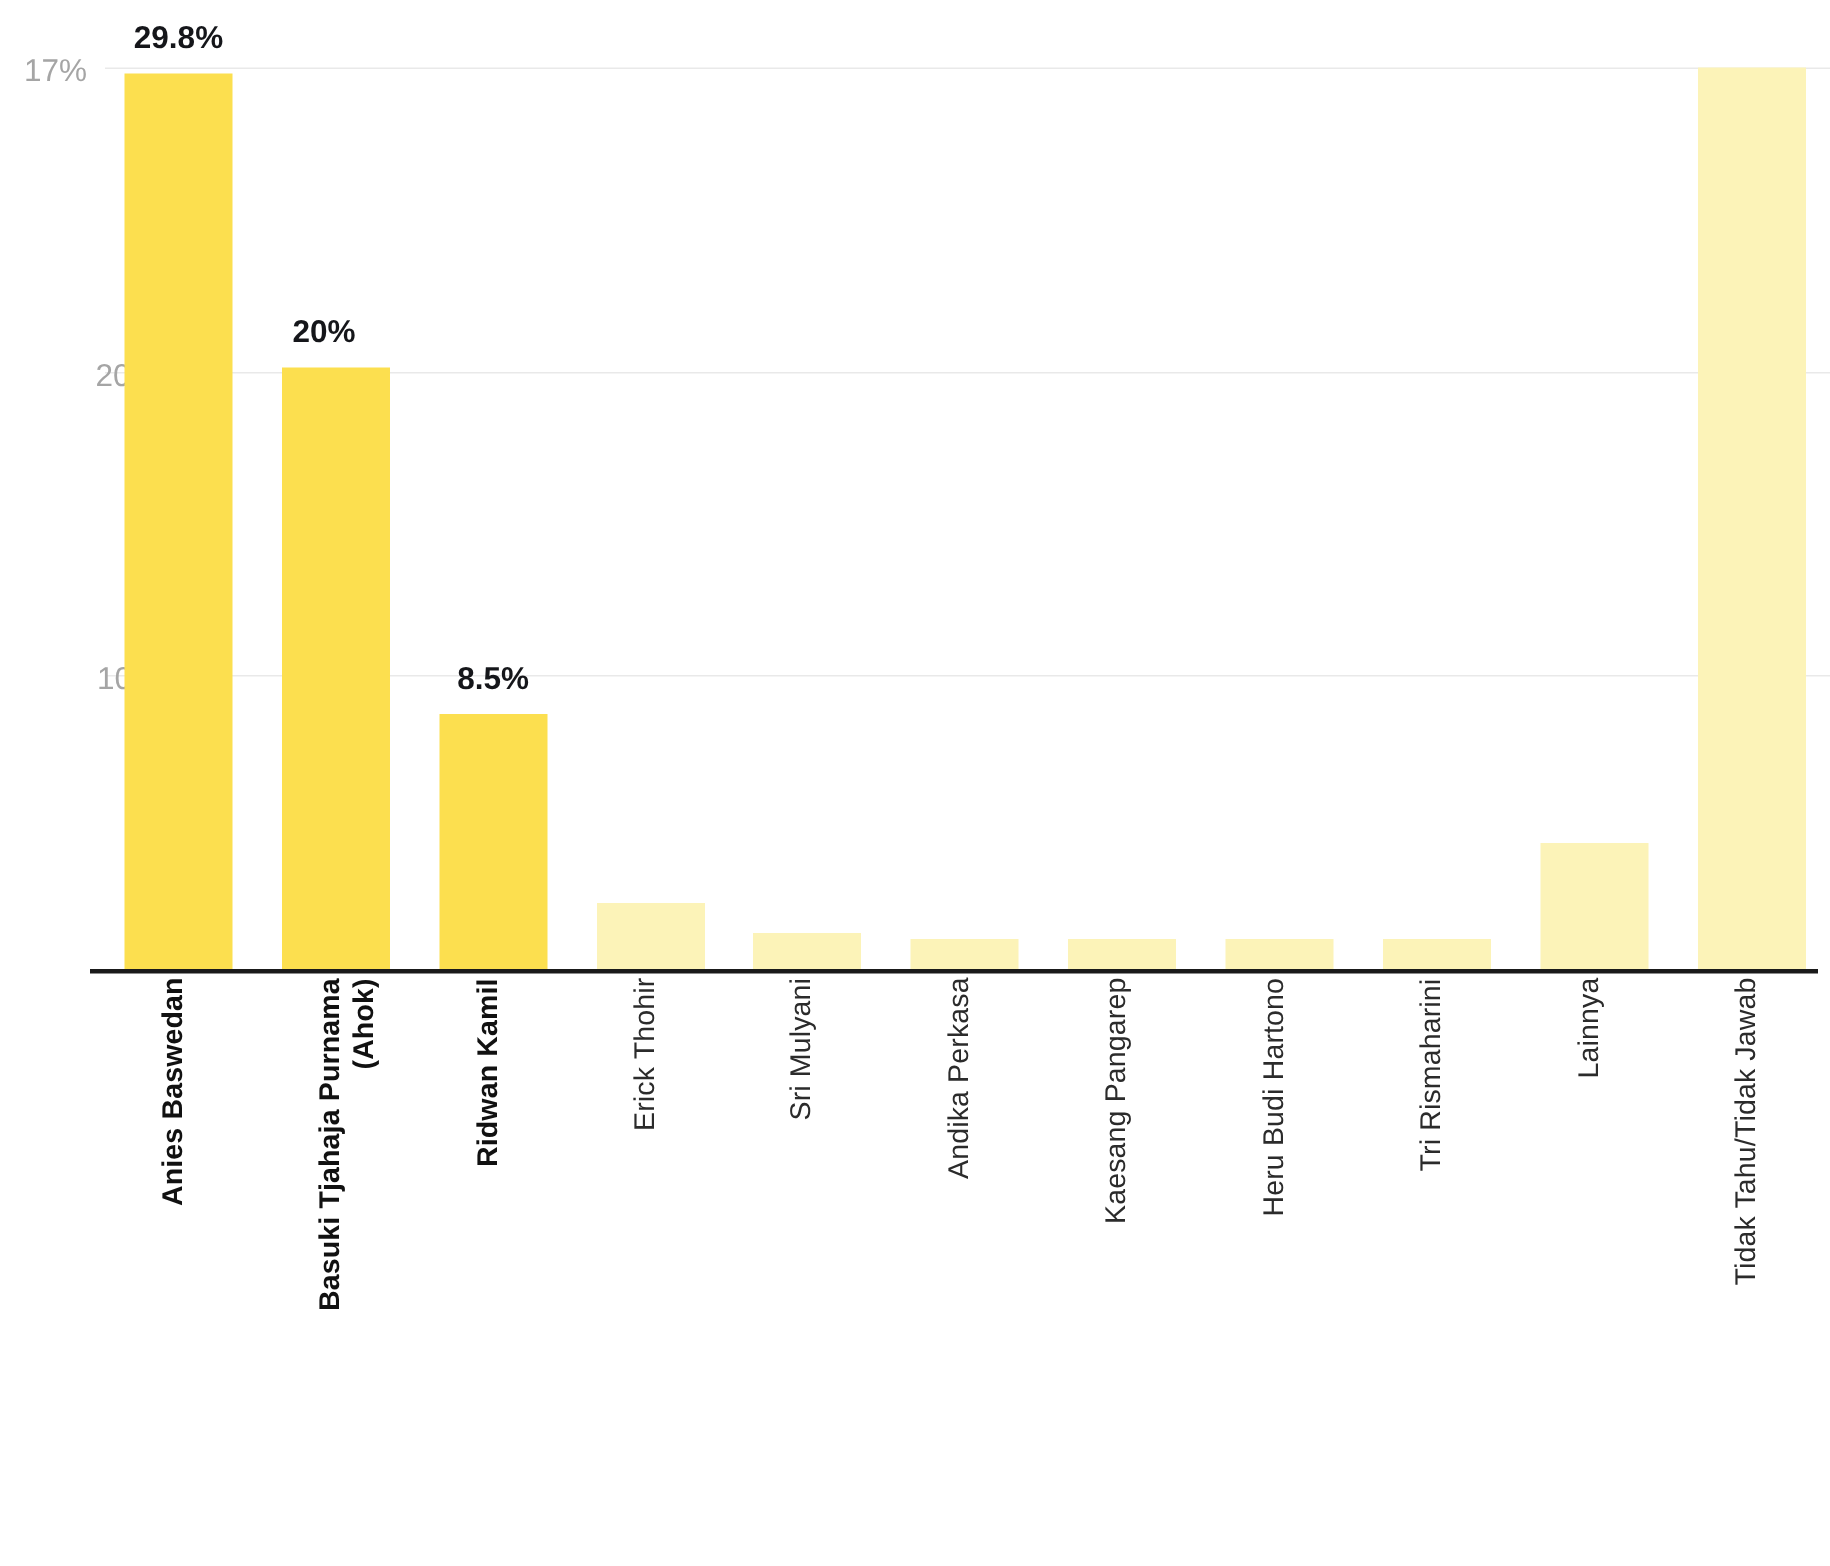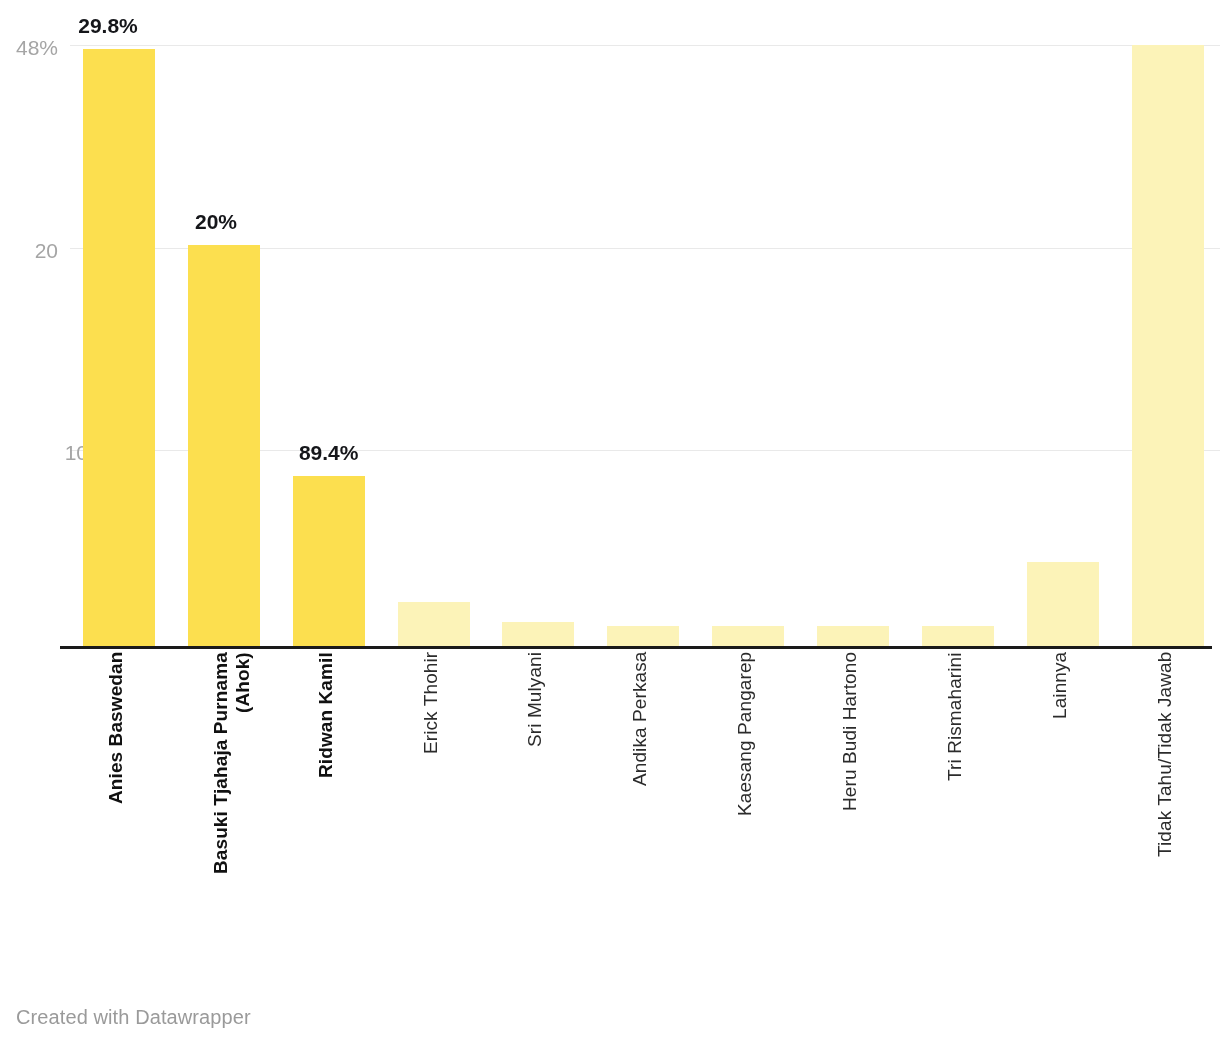--- a/index.html
+++ b/index.html
@@ -120,55 +120,54 @@
 <body>
 
 <div id="chart-root">
 
   <div id="plot">
 
     <div class="gridline" style="top:45px;"></div>
     <div class="gridline" style="top:248px;"></div>
     <div class="gridline" style="top:450px;"></div>
 
-    <div class="ytick-label" style="top:37px;">48%</div>
-    <div class="ytick-label" style="top:240px;">20</div>
+    <div class="ytick-label" style="top:37px;">17%</div>
+    <div class="ytick-label" style="top:240px;margin-left:29px;">20</div>
     <div class="ytick-label" style="top:442px;padding-left:30px;">10</div>
 
     <div id="bars-layer">
         <div class="bar" title="Anies Baswedan 29.8" style="left: 83px; width: 72px; height: 596.993px; background: rgb(252, 223, 79);"></div>
         <div class="bar" title="Basuki Tjahaja Purnama (Ahok) 20" style="left: 187.85px; width: 72px; height: 400.667px; background: rgb(252, 223, 79);"></div>
         <div class="bar" title="Ridwan Kamil 8.5" style="left: 292.7px; width: 72px; height: 170.283px; background: rgb(252, 223, 79);"></div>
         <div class="bar" title="Erick Thohir 2.2" style="left: 397.55px; width: 72px; height: 44.0733px; background: rgb(252, 243, 184);"></div>
         <div class="bar" title="Sri Mulyani 1.2" style="left: 502.4px; width: 72px; height: 24.04px; background: rgb(252, 243, 184);"></div>
         <div class="bar" title="Andika Perkasa 1" style="left: 607.25px; width: 72px; height: 20.0333px; background: rgb(252, 243, 184);"></div>
         <div class="bar" title="Kaesang Pangarep 1" style="left: 712.1px; width: 72px; height: 20.0333px; background: rgb(252, 243, 184);"></div>
         <div class="bar" title="Heru Budi Hartono 1" style="left: 816.95px; width: 72px; height: 20.0333px; background: rgb(252, 243, 184);"></div>
         <div class="bar" title="Tri Rismaharini 1" style="left: 921.8px; width: 72px; height: 20.0333px; background: rgb(252, 243, 184);"></div>
         <div class="bar" title="Lainnya 4.2" style="left: 1026.65px; width: 72px; height: 84.14px; background: rgb(252, 243, 184);"></div>
         <div class="bar" title="Tidak Tahu/Tidak Jawab 30" style="left: 1131.5px; width: 72px; height: 601px; background: rgb(252, 243, 184);"></div>
       </div>
     <div id="labels-layer">
-        <div class="bar-value-label" style="left: 28px; width: 160px; top: 15.0067px; text-align: center;">29.8%</div>
+        <div class="bar-value-label" style="left: 39px; width: 160px; top: 15.0067px; text-align: center;">29.8%</div>
         <div class="bar-value-label" style="left: 136px; width: 160px; top: 211.333px;">20%</div>
-        <div class="bar-value-label" style="left: 248.7px; width: 160px; top: 441.717px;">89.4%</div>
+        <div class="bar-value-label" style="left: 248.7px; width: 160px; top: 441.717px;">8.5%</div>
       </div>
 
     <div id="axis-baseline"></div>
   </div>
 
   <div id="cat-labels">
       <div class="cat-label bold" style="left: 105px; width: 28px; height: 288px;">Anies Baswedan</div>
       <div class="cat-label bold" style="left: 209.85px; width: 28px; height: 288px;">Basuki Tjahaja Purnama
 (Ahok)</div>
       <div class="cat-label bold" style="left: 314.7px; width: 28px; height: 288px;">Ridwan Kamil</div>
       <div class="cat-label" style="left: 419.55px; width: 28px; height: 288px;">Erick Thohir</div>
       <div class="cat-label" style="left: 524.4px; width: 28px; height: 288px;">Sri Mulyani</div>
       <div class="cat-label" style="left: 629.25px; width: 28px; height: 288px;">Andika Perkasa</div>
       <div class="cat-label" style="left: 734.1px; width: 28px; height: 288px;">Kaesang Pangarep</div>
       <div class="cat-label" style="left: 838.95px; width: 28px; height: 288px;">Heru Budi Hartono</div>
       <div class="cat-label" style="left: 943.8px; width: 28px; height: 288px;">Tri Rismaharini</div>
       <div class="cat-label" style="left: 1048.65px; width: 28px; height: 288px;">Lainnya</div>
       <div class="cat-label" style="left: 1153.5px; width: 28px; height: 288px;">Tidak Tahu/Tidak Jawab</div>
     </div>
 
-  <div id="footer-credit">Created with Datawrapper</div>
 </div>
 
 </body></html>

